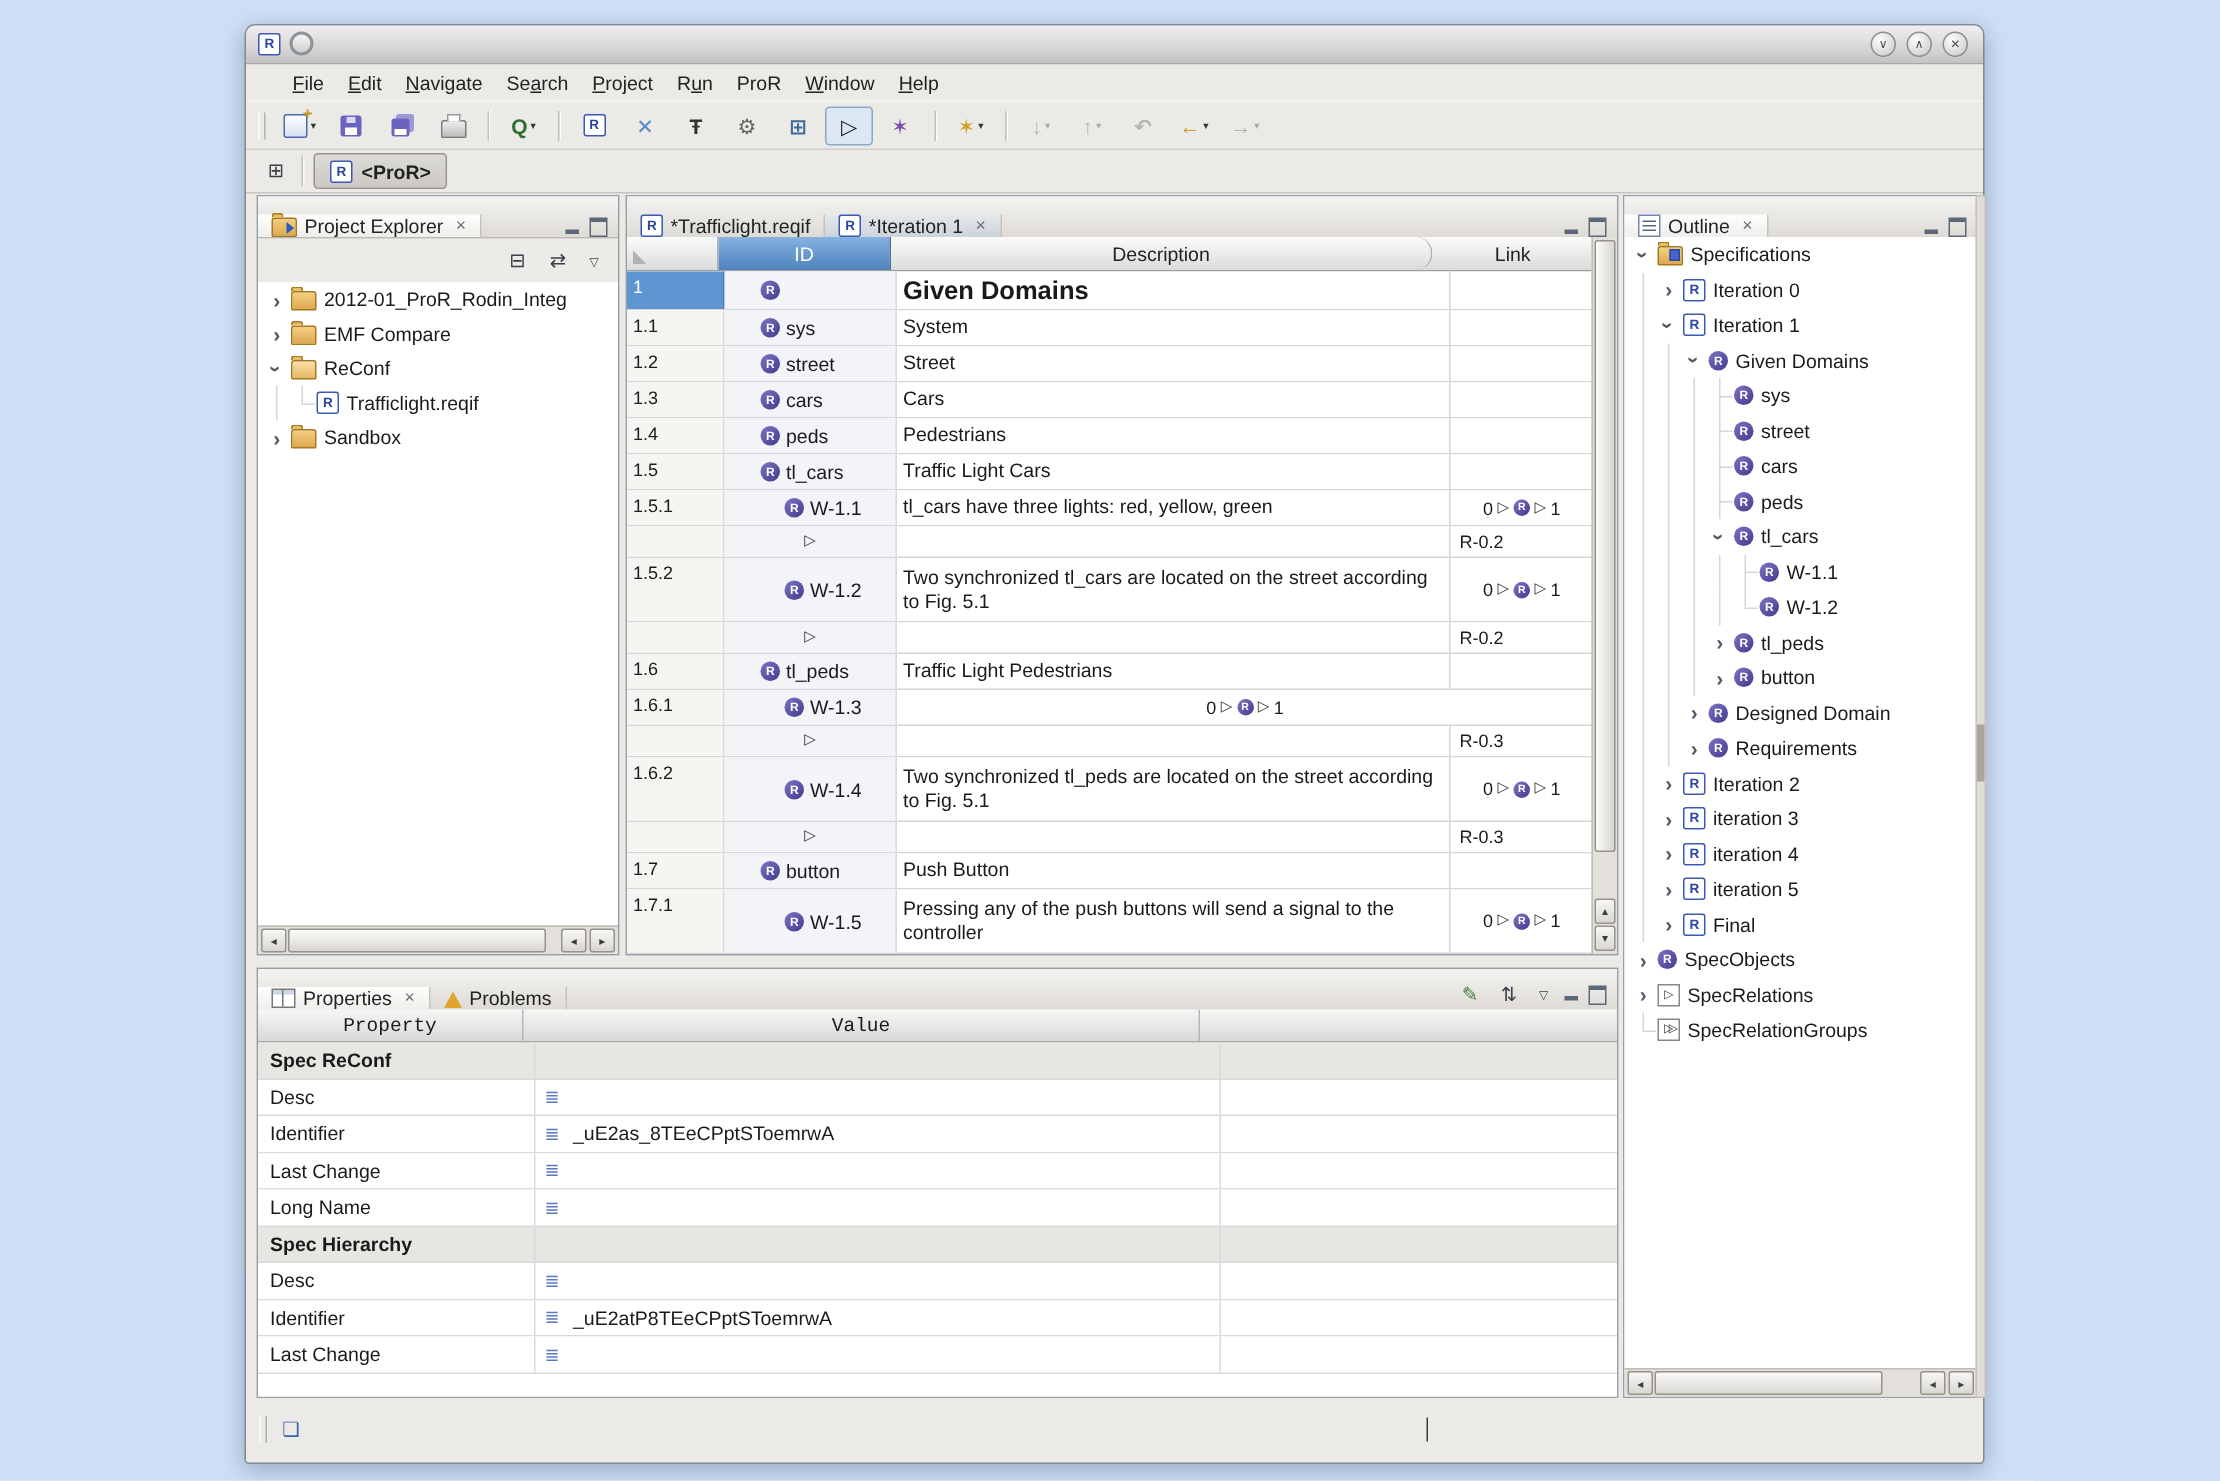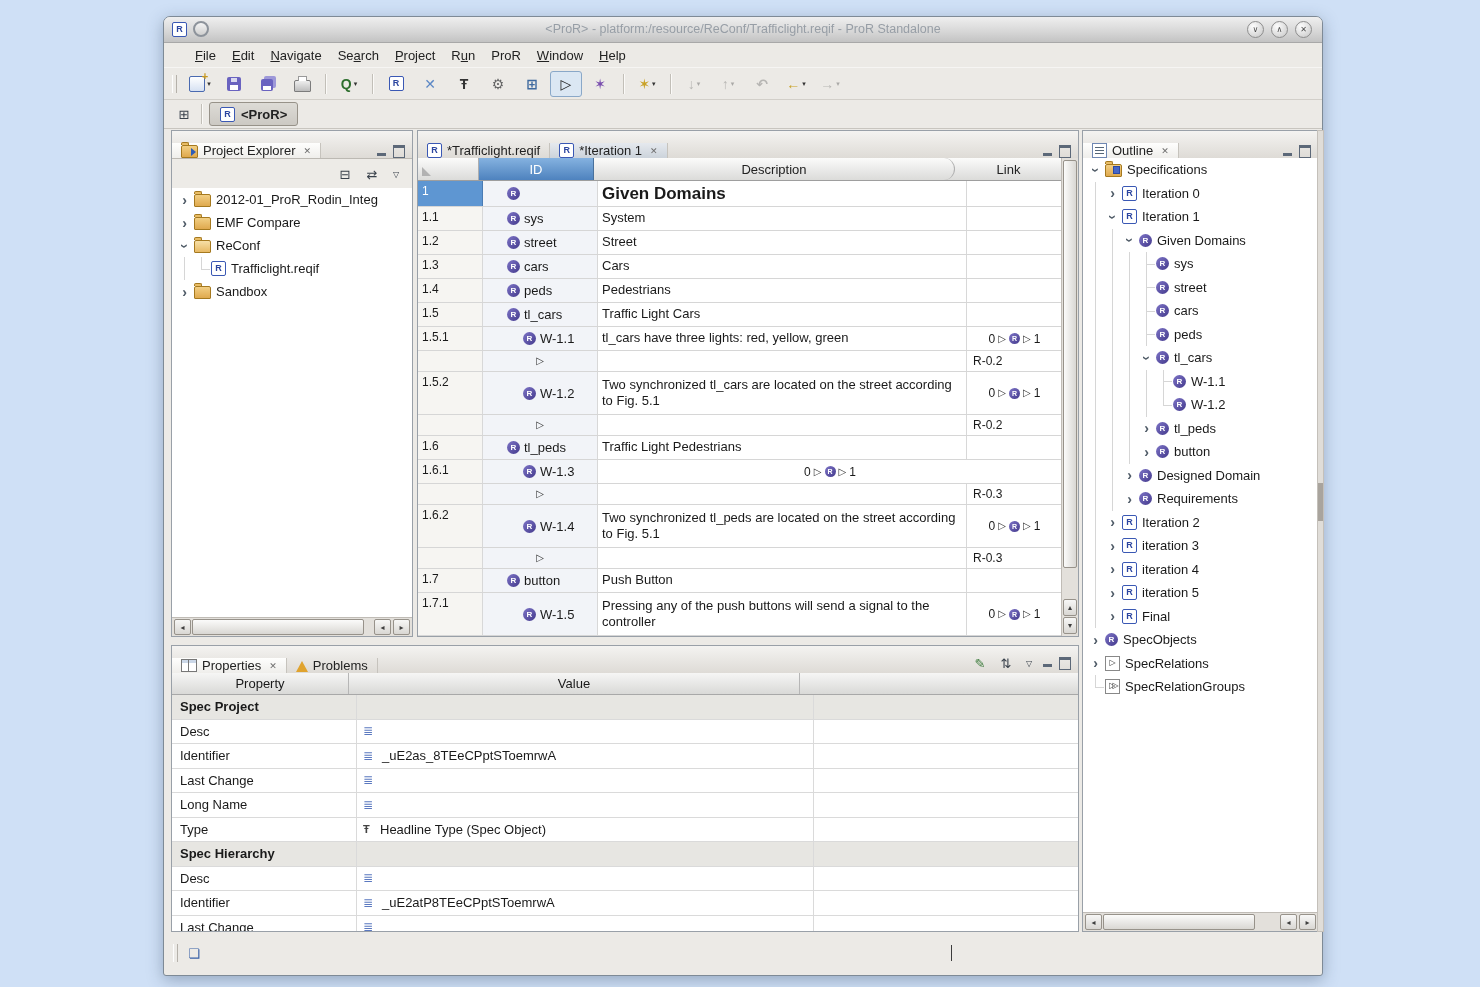--- a/index.html
+++ b/index.html
@@ -177,21 +177,21 @@
     border-top:1px solid #c0bcb6;display:flex;align-items:stretch;padding:1px;}
   .hscroll .sbtn{width:15px;margin:0 1px;}
   .hthumb{background:linear-gradient(#fbfbfa,#d9d7d3);border:1px solid #97928a;border-radius:2px;}
   .hspacer{flex:1;}
   .thin-vscroll{position:absolute;left:1153px;top:113px;width:5px;height:800px;background:#e0ddd8;border:1px solid #c4c0ba;}
   .thin-thumb{position:absolute;left:0;right:0;top:352px;height:38px;background:#a9a49d;}
 
   
   .prop-table{position:absolute;left:0;right:0;top:27px;bottom:0;overflow:hidden;background:#fff;}
   .prop-head{display:flex;height:21px;background:linear-gradient(#f6f6f5,#d9d9d7);border-bottom:1px solid #a8a8a8;font-size:13px;}
-  .ph{display:flex;align-items:center;justify-content:center;border-right:1px solid #b6b6b6;}
+  .ph{display:flex;align-items:center;justify-content:center;border-right:1px solid #b6b6b6;font-family:Liberation Mono, monospace;}
   .ph.name{width:176px;}
   .ph.value{width:450px;}
   .ph.rest{flex:1;border-right:none;}
   .prow{display:flex;height:23.5px;border-bottom:1px solid #dadada;background:#fff;font-size:13px;}
   .pc{display:flex;align-items:center;border-right:1px solid #dadada;overflow:hidden;}
   .pc.name{width:176px;padding-left:8px;}
   .pc.value{width:450px;padding-left:6px;gap:5px;}
   .pc.rest{flex:1;border-right:none;}
   .prow.section{background:#e7e6e2;font-weight:bold;}
   .pval{white-space:nowrap;}
@@ -204,21 +204,20 @@
 </head>
 <body>
 
 <div class="window">
 
   <div class="titlebar">
     <span class="tb-left">
       <span class="ic ic-reqif-file"></span>
       <span class="tb-circle"></span>
     </span>
-    <span class="tb-title">&lt;ProR&gt; - platform:/resource/ReConf/Trafficlight.reqif - ProR Standalone</span>
     <span class="tb-right">
       <span class="wbtn">∨</span>
       <span class="wbtn">∧</span>
       <span class="wbtn">✕</span>
     </span>
   </div>
 
   <div class="menubar">
       <span class="menu-item"><u>F</u>ile</span>
       <span class="menu-item"><u>E</u>dit</span>
@@ -813,21 +812,21 @@
       </div>
     </div>
     <div class="prop-table">
       <div class="prop-head">
         <div class="ph name">Property</div>
         <div class="ph value">Value</div>
         <div class="ph rest"></div>
       </div>
       <div id="prop-body">
           <div class="prow section">
-            <div class="pc name">Spec Project</div>
+            <div class="pc name">Spec ReConf</div>
             <div class="pc value"></div>
             <div class="pc rest"></div>
           </div>
           <div class="prow">
             <div class="pc name">Desc</div>
             <div class="pc value">
               <span class="ic ic-rich-text"></span>
             </div>
             <div class="pc rest"></div>
           </div>
@@ -846,28 +845,20 @@
             </div>
             <div class="pc rest"></div>
           </div>
           <div class="prow">
             <div class="pc name">Long Name</div>
             <div class="pc value">
               <span class="ic ic-rich-text"></span>
             </div>
             <div class="pc rest"></div>
           </div>
-          <div class="prow">
-            <div class="pc name">Type</div>
-            <div class="pc value">
-              <span class="ic ic-type"></span>
-              <span class="pval">Headline Type (Spec Object)</span>
-            </div>
-            <div class="pc rest"></div>
-          </div>
           <div class="prow section">
             <div class="pc name">Spec Hierarchy</div>
             <div class="pc value"></div>
             <div class="pc rest"></div>
           </div>
           <div class="prow">
             <div class="pc name">Desc</div>
             <div class="pc value">
               <span class="ic ic-rich-text"></span>
             </div>

